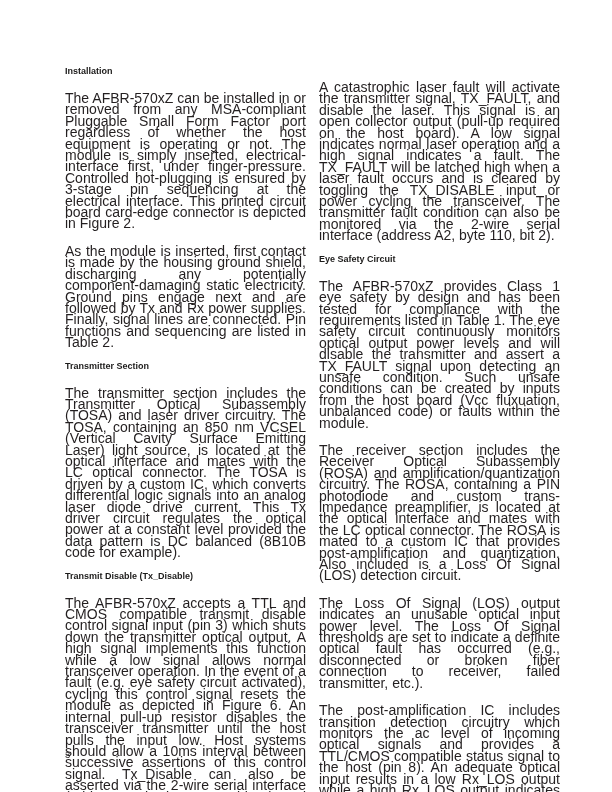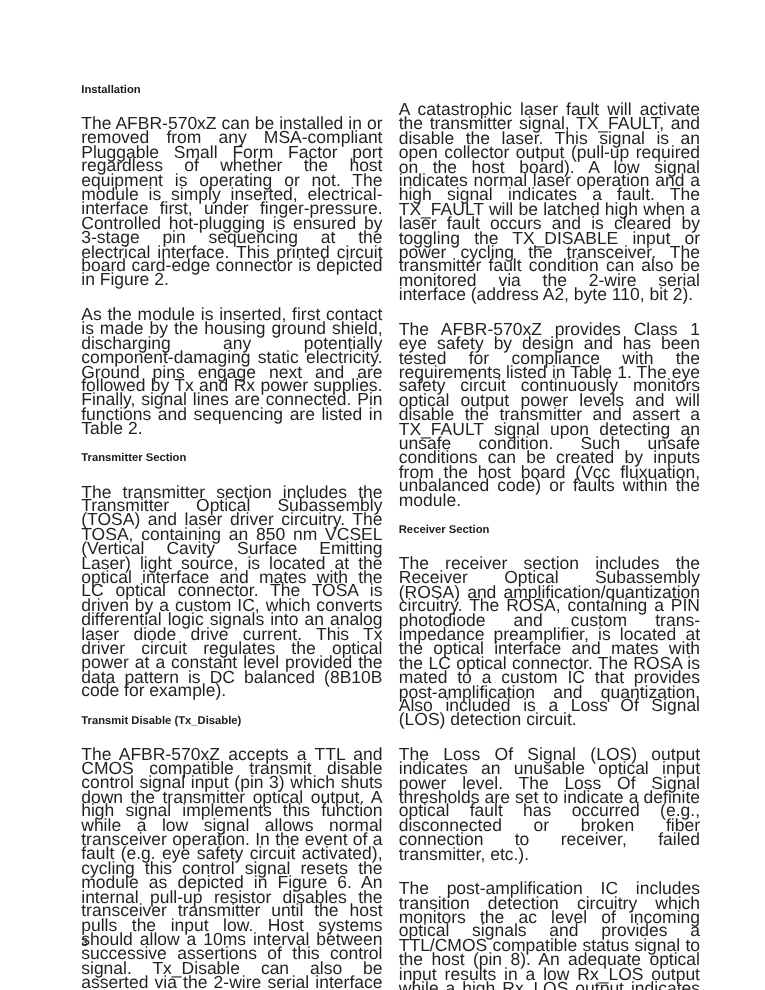--- a/index.html
+++ b/index.html
@@ -82,25 +82,25 @@
 
     </div>
 
     <div class="col">
 
       <div class="section">
         <p class="para">A catastrophic laser fault will activate the transmitter signal, TX_FAULT, and disable the laser. This signal is an open collector output (pull-up required on the host board). A low signal indicates normal laser operation and a high signal indicates a fault. The TX_FAULT will be latched high when a laser fault occurs and is cleared by toggling the TX_DISABLE input or power cycling the transceiver. The transmitter fault condition can also be monitored via the 2-wire serial interface (address A2, byte 110, bit 2).</p>
       </div>
 
       <div class="section">
+        <h3 class="section-heading">Eye Safety Circuit</h3>
         <p class="para">The AFBR-570xZ provides Class 1 eye safety by design and has been tested for compliance with the requirements listed in Table 1. The eye safety circuit continuously monitors optical output power levels and will disable the transmitter and assert a TX_FAULT signal upon detecting an unsafe condition. Such unsafe conditions can be created by inputs from the host board (Vcc fluxuation, unbalanced code) or faults within the module.</p>
       </div>
 
       <div class="section">
-        <h3 class="section-heading">Receiver Section</h3>
         <p class="para">The receiver section includes the Receiver Optical Subassembly (ROSA) and amplification/quantization circuitry. The ROSA, containing a PIN photodiode and custom trans-impedance preamplifier, is located at the optical interface and mates with the LC optical connector. The ROSA is mated to a custom IC that provides post-amplification and quantization. Also included is a Loss Of Signal (LOS) detection circuit.</p>
       </div>
 
       <div class="section">
         <p class="para">The Loss Of Signal (LOS) output indicates an unusable optical input power level. The Loss Of Signal thresholds are set to indicate a definite optical fault has occurred (e.g., disconnected or broken fiber connection to receiver, failed transmitter, etc.).</p>
         <p class="para">The post-amplification IC includes transition detection circuitry which monitors the ac level of incoming optical signals and provides a TTL/CMOS compatible status signal to the host (pin 8). An adequate optical input results in a low Rx_LOS output while a high Rx_LOS output indicates an unusable optical input. The Rx_LOS thresholds are factory-set so that a high output indicates a definite optical fault has occurred. For the AFBR-5705Z family, Rx_LOS can also be monitored via the 2-wire serial interface (address A2h, byte 110, bit 1).</p>
       </div>
 
     </div>
 

